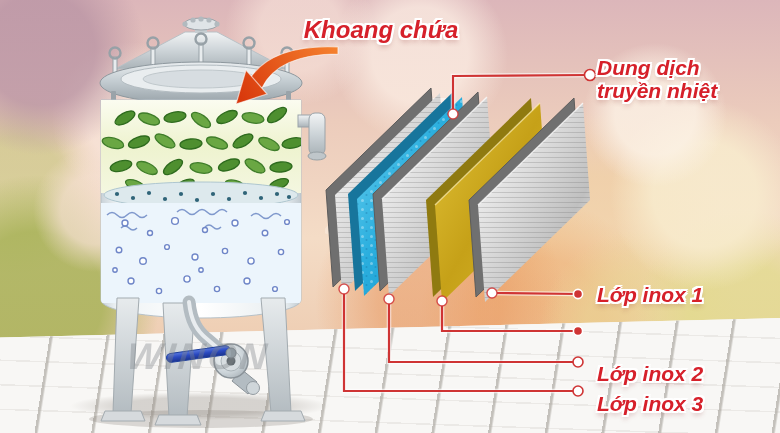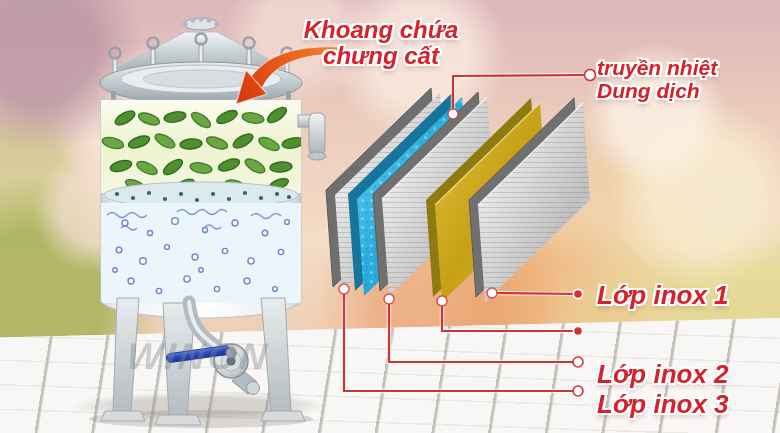--- a/index.html
+++ b/index.html
@@ -37,21 +37,21 @@
     font-size:37px;font-weight:bold;font-style:italic;letter-spacing:3px;
     color:rgba(125,131,138,.38);transform:skewX(-6deg);}
   .panels{position:absolute;left:325px;top:80px;z-index:5;}
   .overlay{position:absolute;left:0;top:0;z-index:6;}
   
   .redtxt{position:absolute;z-index:7;color:#d6202a;font-weight:bold;
     text-shadow:-2px -2px 0 #fff,2px -2px 0 #fff,-2px 2px 0 #fff,2px 2px 0 #fff,
       -2px 0 0 #fff,2px 0 0 #fff,0 -2px 0 #fff,0 2px 0 #fff,0 4px 5px rgba(140,50,50,.35);font-style:italic;}
   .title{left:288px;top:17px;width:186px;text-align:center;font-size:24px;line-height:26px;}
   .heat{left:597px;top:56px;font-size:21px;line-height:23px;}
-  .lbl{left:597px;font-size:26px;line-height:24px;white-space:nowrap;}
+  .lbl{left:597px;font-size:21px;line-height:24px;white-space:nowrap;}
 </style>
 </head>
 <body>
 <div class="stage">
 
   <div class="bokeh"></div>
   <div class="floor"></div>
 
   <svg class="tank" width="280" height="425" viewBox="0 0 280 425">
     <defs>
@@ -354,25 +354,24 @@
     <circle cx="578" cy="391" r="5" fill="#ffffff" stroke="#cf3434" stroke-width="1.6"></circle>
 
     <g>
       <path d="M338,47 C296,45 264,55 248,81 L262,88 C274,63 303,54 338,54 Z" fill="url(#arrowG)" stroke="rgba(255,255,255,.6)" stroke-width="1.2"></path>
       <polygon points="236,104 267,94 246,70" fill="url(#arrowG)" stroke="rgba(255,255,255,.6)" stroke-width="1.2"></polygon>
     </g>
   </svg>
 
   <div class="redtxt title">
     <div>Khoang chứa</div>
-    <div>chưng cất</div>
   </div>
 
   <div class="redtxt heat">
+    <div>Dung dịch</div>
     <div>truyền nhiệt</div>
-    <div>Dung dịch</div>
   </div>
 
   <div class="redtxt lbl" style="top:283px">Lớp inox 1</div>
   <div class="redtxt lbl" style="top:362px">Lớp inox 2</div>
   <div class="redtxt lbl" style="top:392px">Lớp inox 3</div>
 
 </div>
 
 </body></html>

